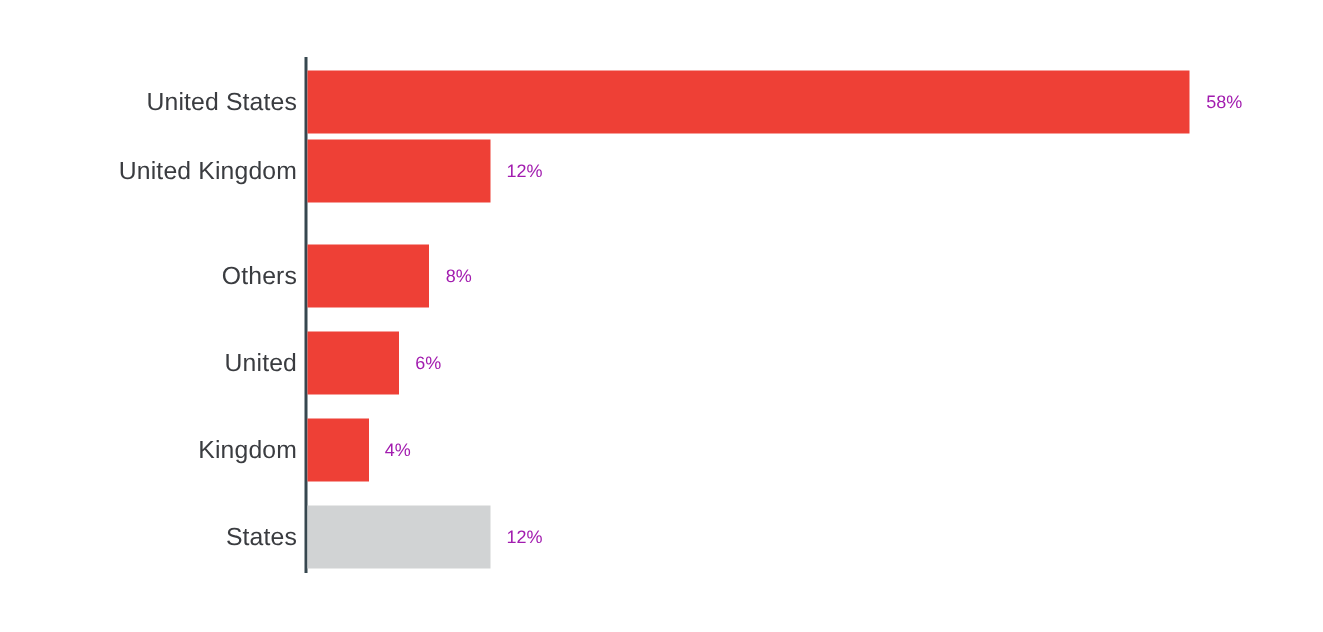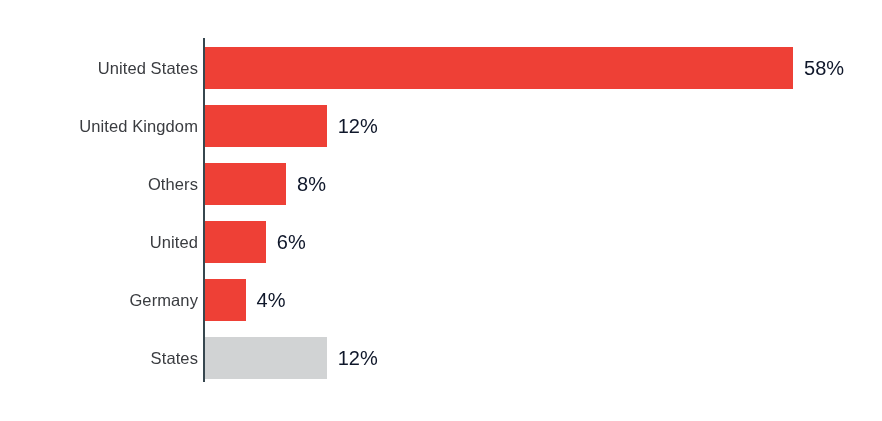--- a/index.html
+++ b/index.html
@@ -77,40 +77,40 @@
   .bar.is-other {
     background: #d1d3d4;
   }
 
   .value-label {
     position: absolute;
     top: 0;
     height: 44px;
     line-height: 44px;
     white-space: nowrap;
-    font-size: 20px;
-    color: #0f172a;
+    font-size: 12px;
+    color: #a21caf;
     text-align: right;
   }
 </style>
 </head>
 <body>
 
 <div id="chart-root">
   <div class="plot-area">
     <div class="axis-line"></div>
     <div id="rows">
         <div class="bar-row" style="top: 46px;">
           <div class="cat-label">United States</div>
           <div class="bar-track">
             <div class="bar" style="width: 588.12px; background: rgb(238, 64, 54);"></div>
             <div class="value-label" style="left: 599.12px;">58%</div>
           </div>
         </div>
-        <div class="bar-row" style="top: 104px;">
+        <div class="bar-row" style="top: 92px;">
           <div class="cat-label">United Kingdom</div>
           <div class="bar-track">
             <div class="bar" style="width: 121.68px; background: rgb(238, 64, 54);"></div>
             <div class="value-label" style="left: 132.68px;">12%</div>
           </div>
         </div>
         <div class="bar-row" style="top: 162px;">
           <div class="cat-label">Others</div>
           <div class="bar-track">
             <div class="bar" style="width: 81.12px; background: rgb(238, 64, 54);"></div>
@@ -118,21 +118,21 @@
           </div>
         </div>
         <div class="bar-row" style="top: 220px;">
           <div class="cat-label">United</div>
           <div class="bar-track">
             <div class="bar" style="width: 60.84px; background: rgb(238, 64, 54);"></div>
             <div class="value-label" style="left: 71.84px;">6%</div>
           </div>
         </div>
         <div class="bar-row" style="top: 278px;">
-          <div class="cat-label">Germany</div>
+          <div class="cat-label">Kingdom</div>
           <div class="bar-track">
             <div class="bar" style="width: 40.56px; background: rgb(238, 64, 54);"></div>
             <div class="value-label" style="left: 51.56px;">4%</div>
           </div>
         </div>
         <div class="bar-row" style="top: 336px;">
           <div class="cat-label">States</div>
           <div class="bar-track">
             <div class="bar is-other" style="width: 121.68px; background: rgb(209, 211, 212);"></div>
             <div class="value-label" style="left: 132.68px;">12%</div>

